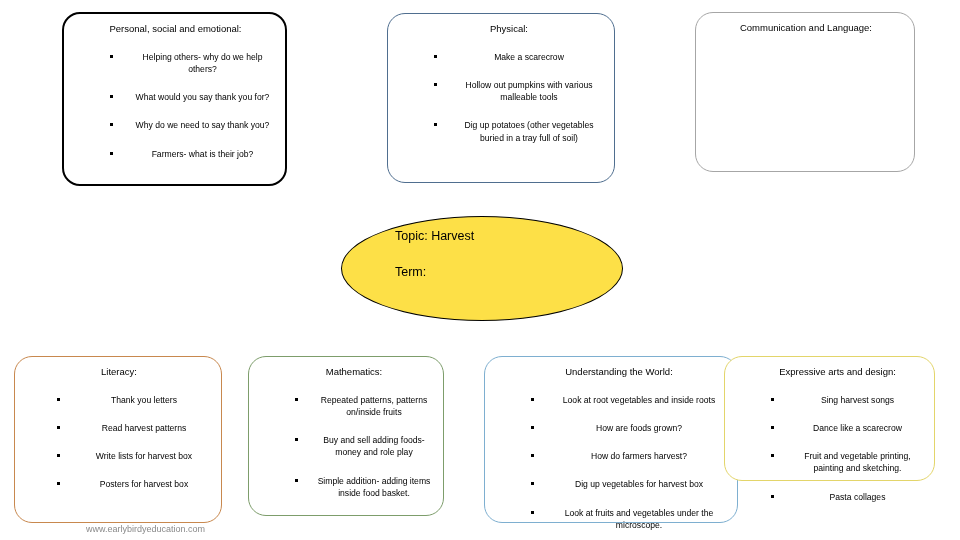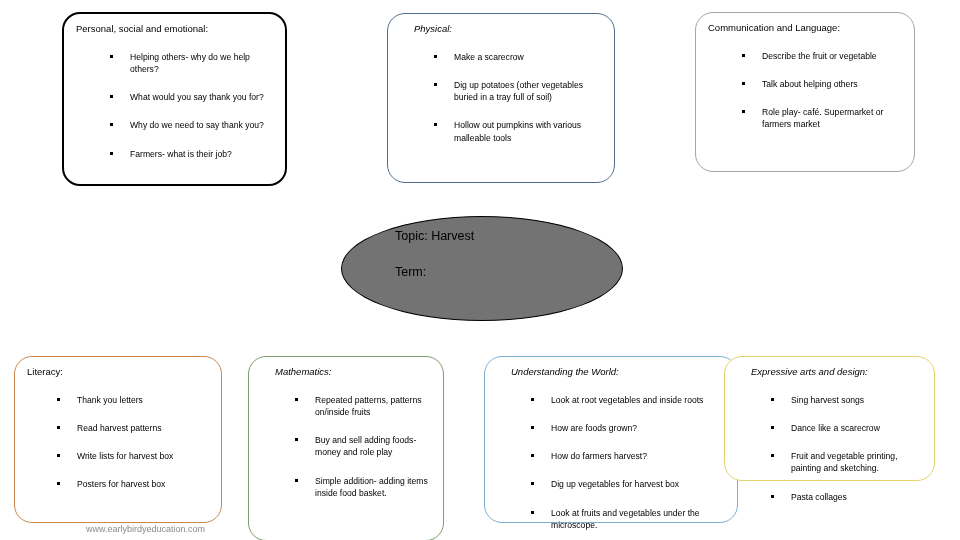--- a/index.html
+++ b/index.html
@@ -10,36 +10,37 @@
     height: 540px;
     background: #ffffff;
     font-family: "Liberation Sans", sans-serif;
     overflow: hidden;
   }
   #canvas {
     position: relative;
     width: 960px;
     height: 540px;
     background: #ffffff;
+    text-align: center;
   }
   .topic-box {
     position: absolute;
     background: #ffffff;
     border-style: solid;
     border-radius: 18px;
     padding: 9px 10px 6px 12px;
   }
   .box-title {
     font-size: 9.5px;
     color: #000000;
     line-height: 1.25;
     margin: 0 0 3px 0;
     white-space: nowrap;
   }
-  .box-title.indent-sm { padding-left: 14px; font-style: italic; }
+  .box-title.indent-sm { padding-left: 14px; }
   ul.bullets {
     list-style: none;
     margin: 0;
     padding: 0 0 0 34px;
   }
   ul.bullets.tight { padding-left: 30px; }
   ul.bullets li {
     position: relative;
     font-size: 8.6px;
     color: #000000;
@@ -68,40 +69,40 @@
   }
   #box-communication {
     left: 695px; top: 12px; width: 220px; height: 160px;
     border-width: 1.3px; border-color: #A6A6A6;
   }
   #box-literacy {
     left: 14px; top: 356px; width: 208px; height: 167px;
     border-width: 1.8px; border-color: #C8884E;
   }
   #box-maths {
-    left: 248px; top: 356px; width: 196px; height: 185px;
+    left: 248px; top: 356px; width: 196px; height: 160px;
     border-width: 1.6px; border-color: #7D9D6B;
   }
   #box-utw {
     left: 484px; top: 356px; width: 254px; height: 167px;
     border-width: 1.8px; border-color: #7EAFD0;
   }
   #box-arts {
     left: 724px; top: 356px; width: 211px; height: 125px;
     border-width: 1.8px; border-color: #E3D56A;
   }
 
   
   #center-ellipse {
     position: absolute;
     left: 341px; top: 216px;
     width: 282px; height: 105px;
     border: 1.6px solid #000000;
     border-radius: 50%;
-    background: #737373;
+    background: #fde047;
   }
   .ellipse-line {
     position: absolute;
     left: 53px;
     font-size: 12.5px;
     color: #000000;
     white-space: nowrap;
   }
   #ellipse-topic { top: 12px; }
   #ellipse-term { top: 48px; }
@@ -127,32 +128,27 @@
       <li>What would you say thank you for?</li>
       <li>Why do we need to say thank you?</li>
       <li>Farmers- what is their job?</li>
     </ul>
   </div>
 
   <div class="topic-box" id="box-physical">
     <div class="box-title indent-sm">Physical:</div>
     <ul class="bullets">
       <li>Make a scarecrow</li>
+      <li>Hollow out pumpkins with various malleable tools</li>
       <li>Dig up potatoes (other vegetables buried in a tray full of soil)</li>
-      <li>Hollow out pumpkins with various malleable tools</li>
     </ul>
   </div>
 
   <div class="topic-box" id="box-communication">
     <div class="box-title">Communication and Language:</div>
-    <ul class="bullets">
-      <li>Describe the fruit or vegetable</li>
-      <li>Talk about helping others</li>
-      <li>Role play- café. Supermarket or farmers market</li>
-    </ul>
   </div>
 
   <div id="center-ellipse">
     <div class="ellipse-line" id="ellipse-topic">Topic: Harvest</div>
     <div class="ellipse-line" id="ellipse-term">Term:</div>
   </div>
 
   <div class="topic-box" id="box-literacy">
     <div class="box-title">Literacy:</div>
     <ul class="bullets tight">

